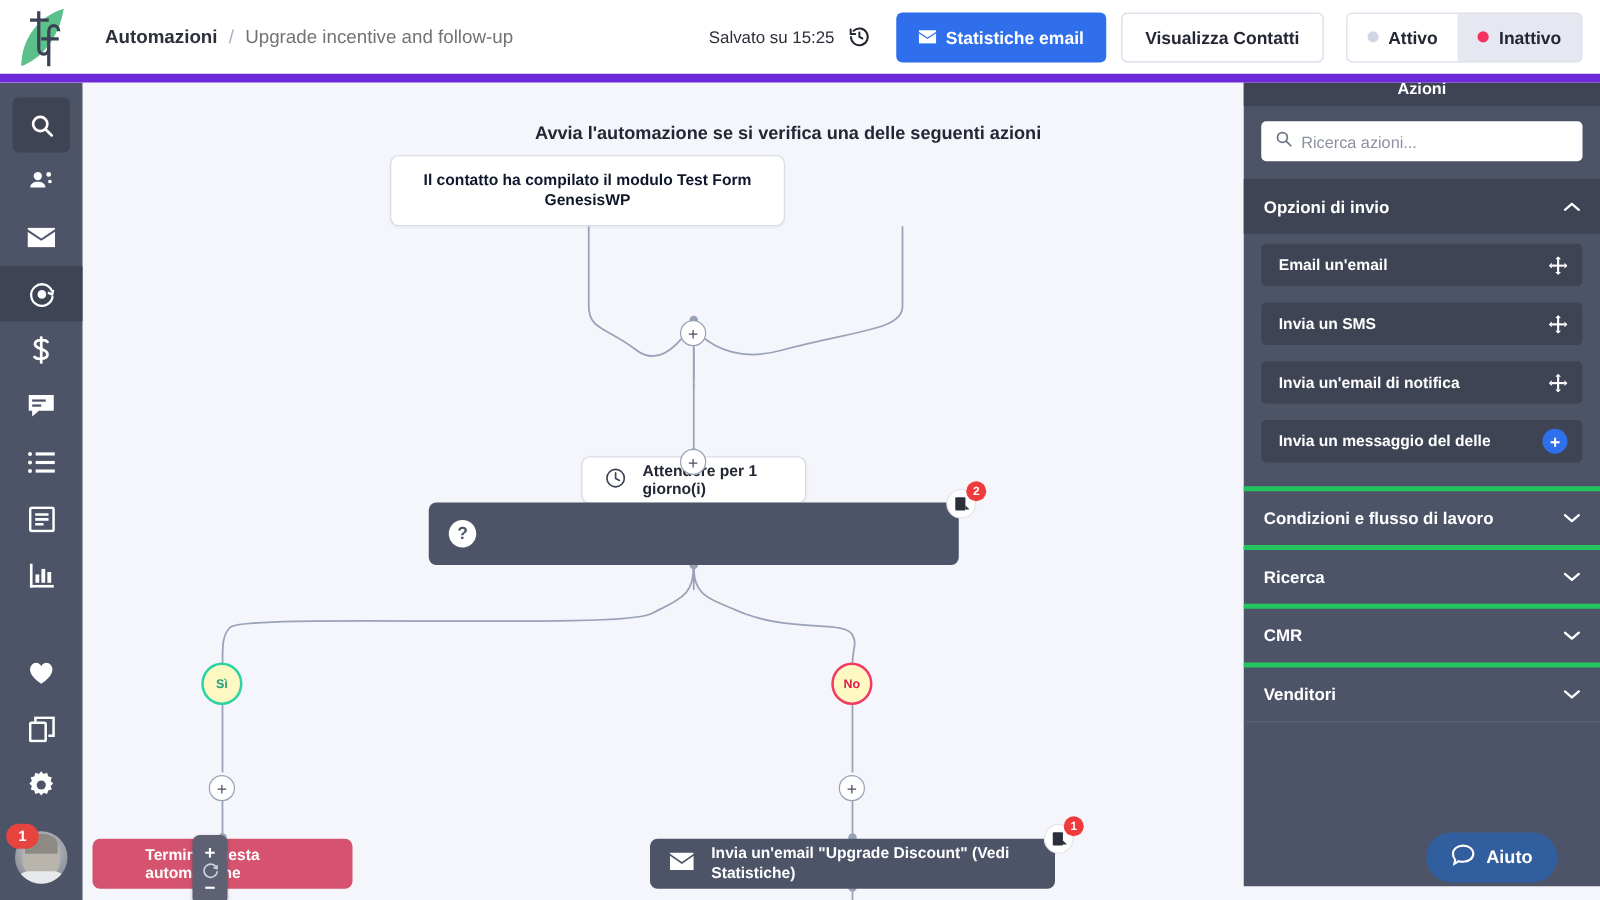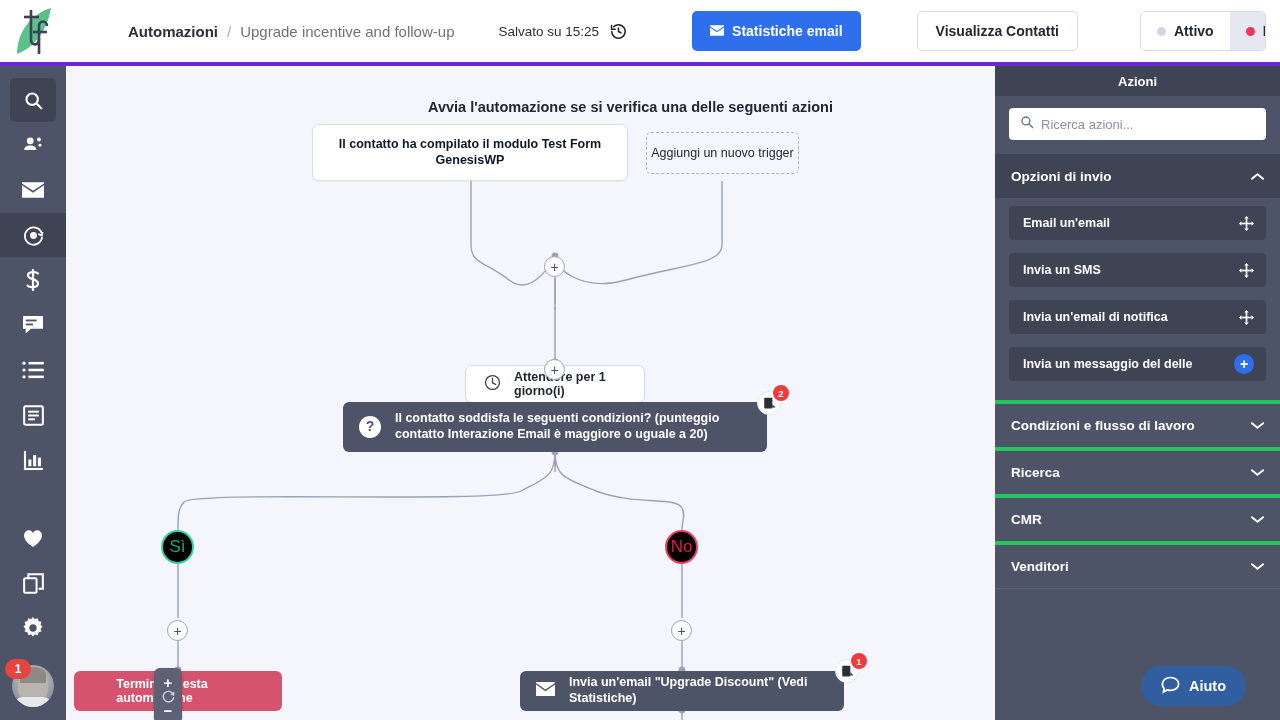--- a/index.html
+++ b/index.html
@@ -9,24 +9,23 @@
     overflow: hidden;
     font-family: "Liberation Sans", sans-serif;
     background: #f4f6fb;
   }
   #app { position: relative; width: 1280px; height: 720px; }
 
   
   .topbar {
     position: absolute; top: 0; left: 0; width: 1280px; height: 66px;
     background: #ffffff;
-    border-bottom: 4px solid #6d28d9;
+    border-bottom: 7px solid #6d28d9;
     display: flex; align-items: center;
     z-index: 30;
-    gap: 44px;
   }
   .logo-box {
     width: 66px; height: 66px; flex: 0 0 66px;
     display: flex; align-items: center; justify-content: center;
   }
   .breadcrumb {
     margin-left: 18px;
     display: flex; align-items: center; gap: 9px;
     font-size: 15px; color: #2b2f3a;
     white-space: nowrap;
@@ -163,22 +162,22 @@
   .plus-node {
     position: absolute; width: 21px; height: 21px; border-radius: 50%;
     background: #ffffff; border: 1.4px solid #9aa2b8;
     display: flex; align-items: center; justify-content: center;
     color: #4b5166; font-size: 14px; line-height: 1; cursor: pointer;
     z-index: 4;
   }
 
   .branch-pill {
     position: absolute; width: 33px; height: 34px; border-radius: 50%;
-    background: #000000; display: flex; align-items: center; justify-content: center;
-    font-size: 17px; font-weight: 400; z-index: 4; cursor: pointer;
+    background: #fef9c3; display: flex; align-items: center; justify-content: center;
+    font-size: 10px; font-weight: 700; z-index: 4; cursor: pointer;
   }
   .branch-yes { border: 2px solid #2ed3a4; color: #1f9f7c; }
   .branch-no  { border: 2px solid #f33a63; color: #e11c4b; }
 
   .note-badge { position: absolute; z-index: 6; width: 30px; height: 30px; }
   .note-circle {
     position: absolute; left: 0; top: 3px;
     width: 24px; height: 24px; border-radius: 50%;
     background: #ffffff; border: 1px solid #e2e5ee;
     display: flex; align-items: center; justify-content: center;
@@ -200,21 +199,21 @@
     display: flex; flex-direction: column; z-index: 8;
     box-shadow: 0 1px 3px rgba(0,0,0,.18);
   }
   .zoomctl div {
     flex: 1 1 0; display: flex; align-items: center; justify-content: center;
     color: #ffffff; font-size: 15px; font-weight: 700; cursor: pointer;
   }
 
   
   .panel {
-    position: absolute; top: 66px; right: 0; width: 285px; height: 654px;
+    position: absolute; top: 55px; right: 0; width: 285px; height: 654px;
     background: #4e5468; z-index: 20;
   }
   .panel-head {
     height: 30px; background: #3f4455; color: #ffffff;
     display: flex; align-items: center; justify-content: center;
     font-size: 13px; font-weight: 700;
   }
   .panel-search-wrap { padding: 12px 14px 14px; }
   .panel-search {
     height: 32px; background: #ffffff; border-radius: 4px;
@@ -453,23 +452,20 @@
         <circle cx="616" cy="604" r="3.4"></circle>
         <circle cx="616" cy="644" r="3.4"></circle>
         <circle cx="616" cy="708" r="3.4"></circle>
       </g>
     </svg>
 
     <div class="node node-trigger" style="left:246px; top:58px; width:316px; height:57px;">
       <span>Il contatto ha compilato il modulo Test Form GenesisWP</span>
     </div>
 
-    <div class="node node-dashed" style="left:580px; top:66px; width:153px; height:42px;">
-      <span>Aggiungi un nuovo trigger</span>
-    </div>
 
     <div class="plus-node" style="left:478px; top:190px;">
       <span>+</span>
     </div>
 
     <div class="node node-white" style="left:399px; top:299px; width:180px; height:38px;">
       <span>
         <svg width="17" height="17" viewBox="0 0 22 22" fill="none" stroke="#3c4153" stroke-width="1.7">
           <circle cx="11" cy="11" r="9"></circle>
             <polyline points="11,5.6 11,11.4 15,13.4" stroke-linecap="round"></polyline>
@@ -477,21 +473,20 @@
       </span>
       <span>Attendere per 1 giorno(i)</span>
     </div>
 
     <div class="plus-node" style="left:478px; top:293px;">
       <span>+</span>
     </div>
 
     <div class="node node-dark" style="left:277px; top:336px; width:424px; height:50px;">
       <span class="qmark">?</span>
-      <span>Il contatto soddisfa le seguenti condizioni? (punteggio contatto Interazione Email è maggiore o uguale a 20)</span>
     </div>
 
     <div class="note-badge" style="left:691px; top:322px;">
       <div class="note-circle">
         <svg width="13" height="13" viewBox="0 0 16 16" fill="#2b2f3a">
           <rect x="1.5" y="1" width="10" height="13" rx="1"></rect>
           <polygon points="11.5,9 15.5,13 11.5,13" fill="#2b2f3a"></polygon>
         </svg>
       </div>
       <div class="note-count">2</div>

